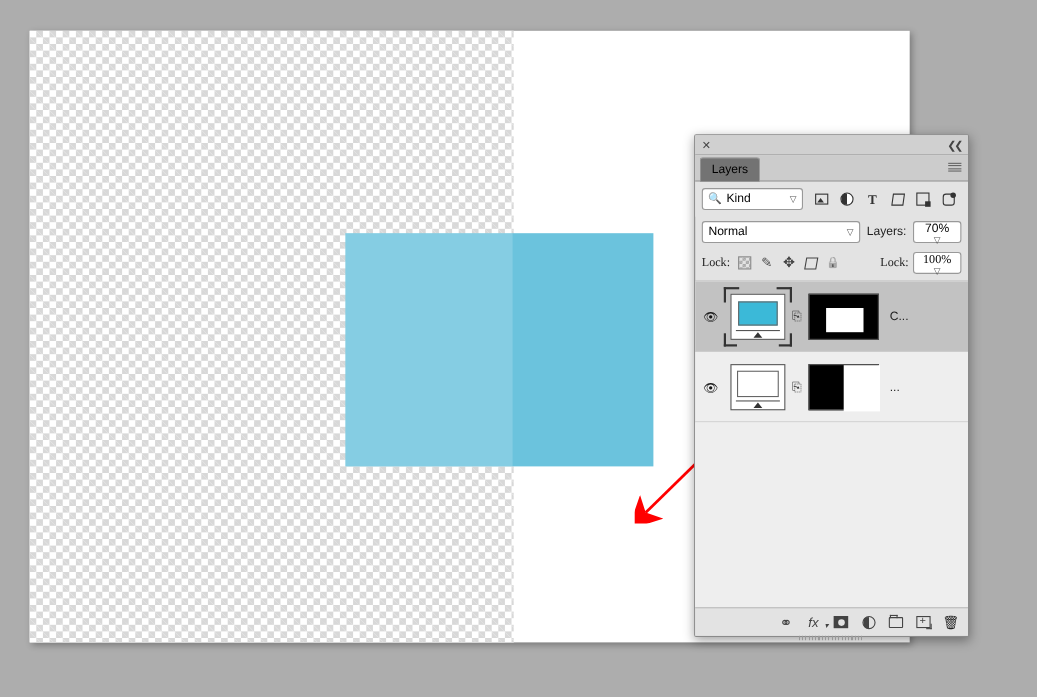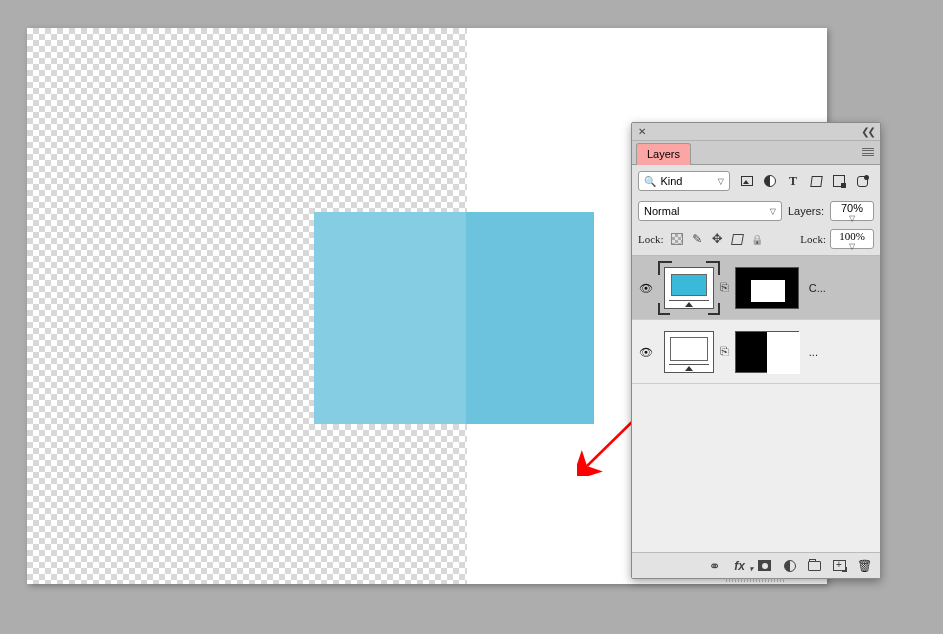--- a/index.html
+++ b/index.html
@@ -74,21 +74,21 @@
 .tabs {
   display: flex; align-items: flex-end;
   height: 24px;
   background: #cccccc;
   border-bottom: 1px solid #9a9a9a;
   padding-left: 4px;
   position: relative;
 }
 .tab {
   padding: 4px 10px;
-  background: #fca5a5;
+  background: #737373;
   border: 1px solid #9a9a9a;
   border-bottom: none;
   border-radius: 3px 3px 0 0;
   font-size: 11px;
   margin-right: 2px;
   height: 22px;
   position: relative;
   top: 1px;
 }
 .panel-menu {
@@ -213,21 +213,21 @@
 .layers-empty { height: 168px; background:#eeeeee; }
 
 
 .panel-bottom{
   height:26px;border-top:1px solid #bbb;
   display:flex;align-items:center;justify-content:flex-end;
   gap:10px;padding:0 8px;background:#e3e3e3;
 }
 .panel-bottom .b{width:15px;height:15px;display:flex;align-items:center;justify-content:center;color:#444;font-size:12px;}
 .b-link::before{content:"⚭";font-size:14px;}
-.b-fx{font-style:italic;font-size:11px;position:relative;font-weight:bold;}
+.b-fx{font-style:italic;font-size:11px;position:relative;}
 .b-fx::after{content:"▾";font-size:7px;position:absolute;right:-6px;bottom:0;}
 .b-mask{width:13px;height:11px;border:1.5px solid #444;background:#444;position:relative;}
 .b-mask::after{content:"";position:absolute;left:3px;top:2px;width:6px;height:6px;border-radius:50%;background:#e3e3e3;}
 .b-adj{width:12px;height:12px;border-radius:50%;background:linear-gradient(90deg,#444 50%,#e3e3e3 50%);border:1px solid #444;}
 .b-folder{width:13px;height:10px;border:1.5px solid #444;border-radius:1px;position:relative;}
 .b-folder::before{content:"";position:absolute;top:-3px;left:0;width:5px;height:2px;border:1.5px solid #444;border-bottom:none;}
 .b-new{width:13px;height:11px;border:1.5px solid #444;position:relative;}
 .b-new::after{content:"+";position:absolute;left:2px;top:-2px;font-size:10px;}
 .b-new::before{content:"";position:absolute;right:-2px;bottom:-2px;width:4px;height:4px;border-right:1.5px solid #444;border-bottom:1.5px solid #444;}
 .b-trash::before{content:"🗑";filter:grayscale(1) brightness(0.5);font-size:12px;}

